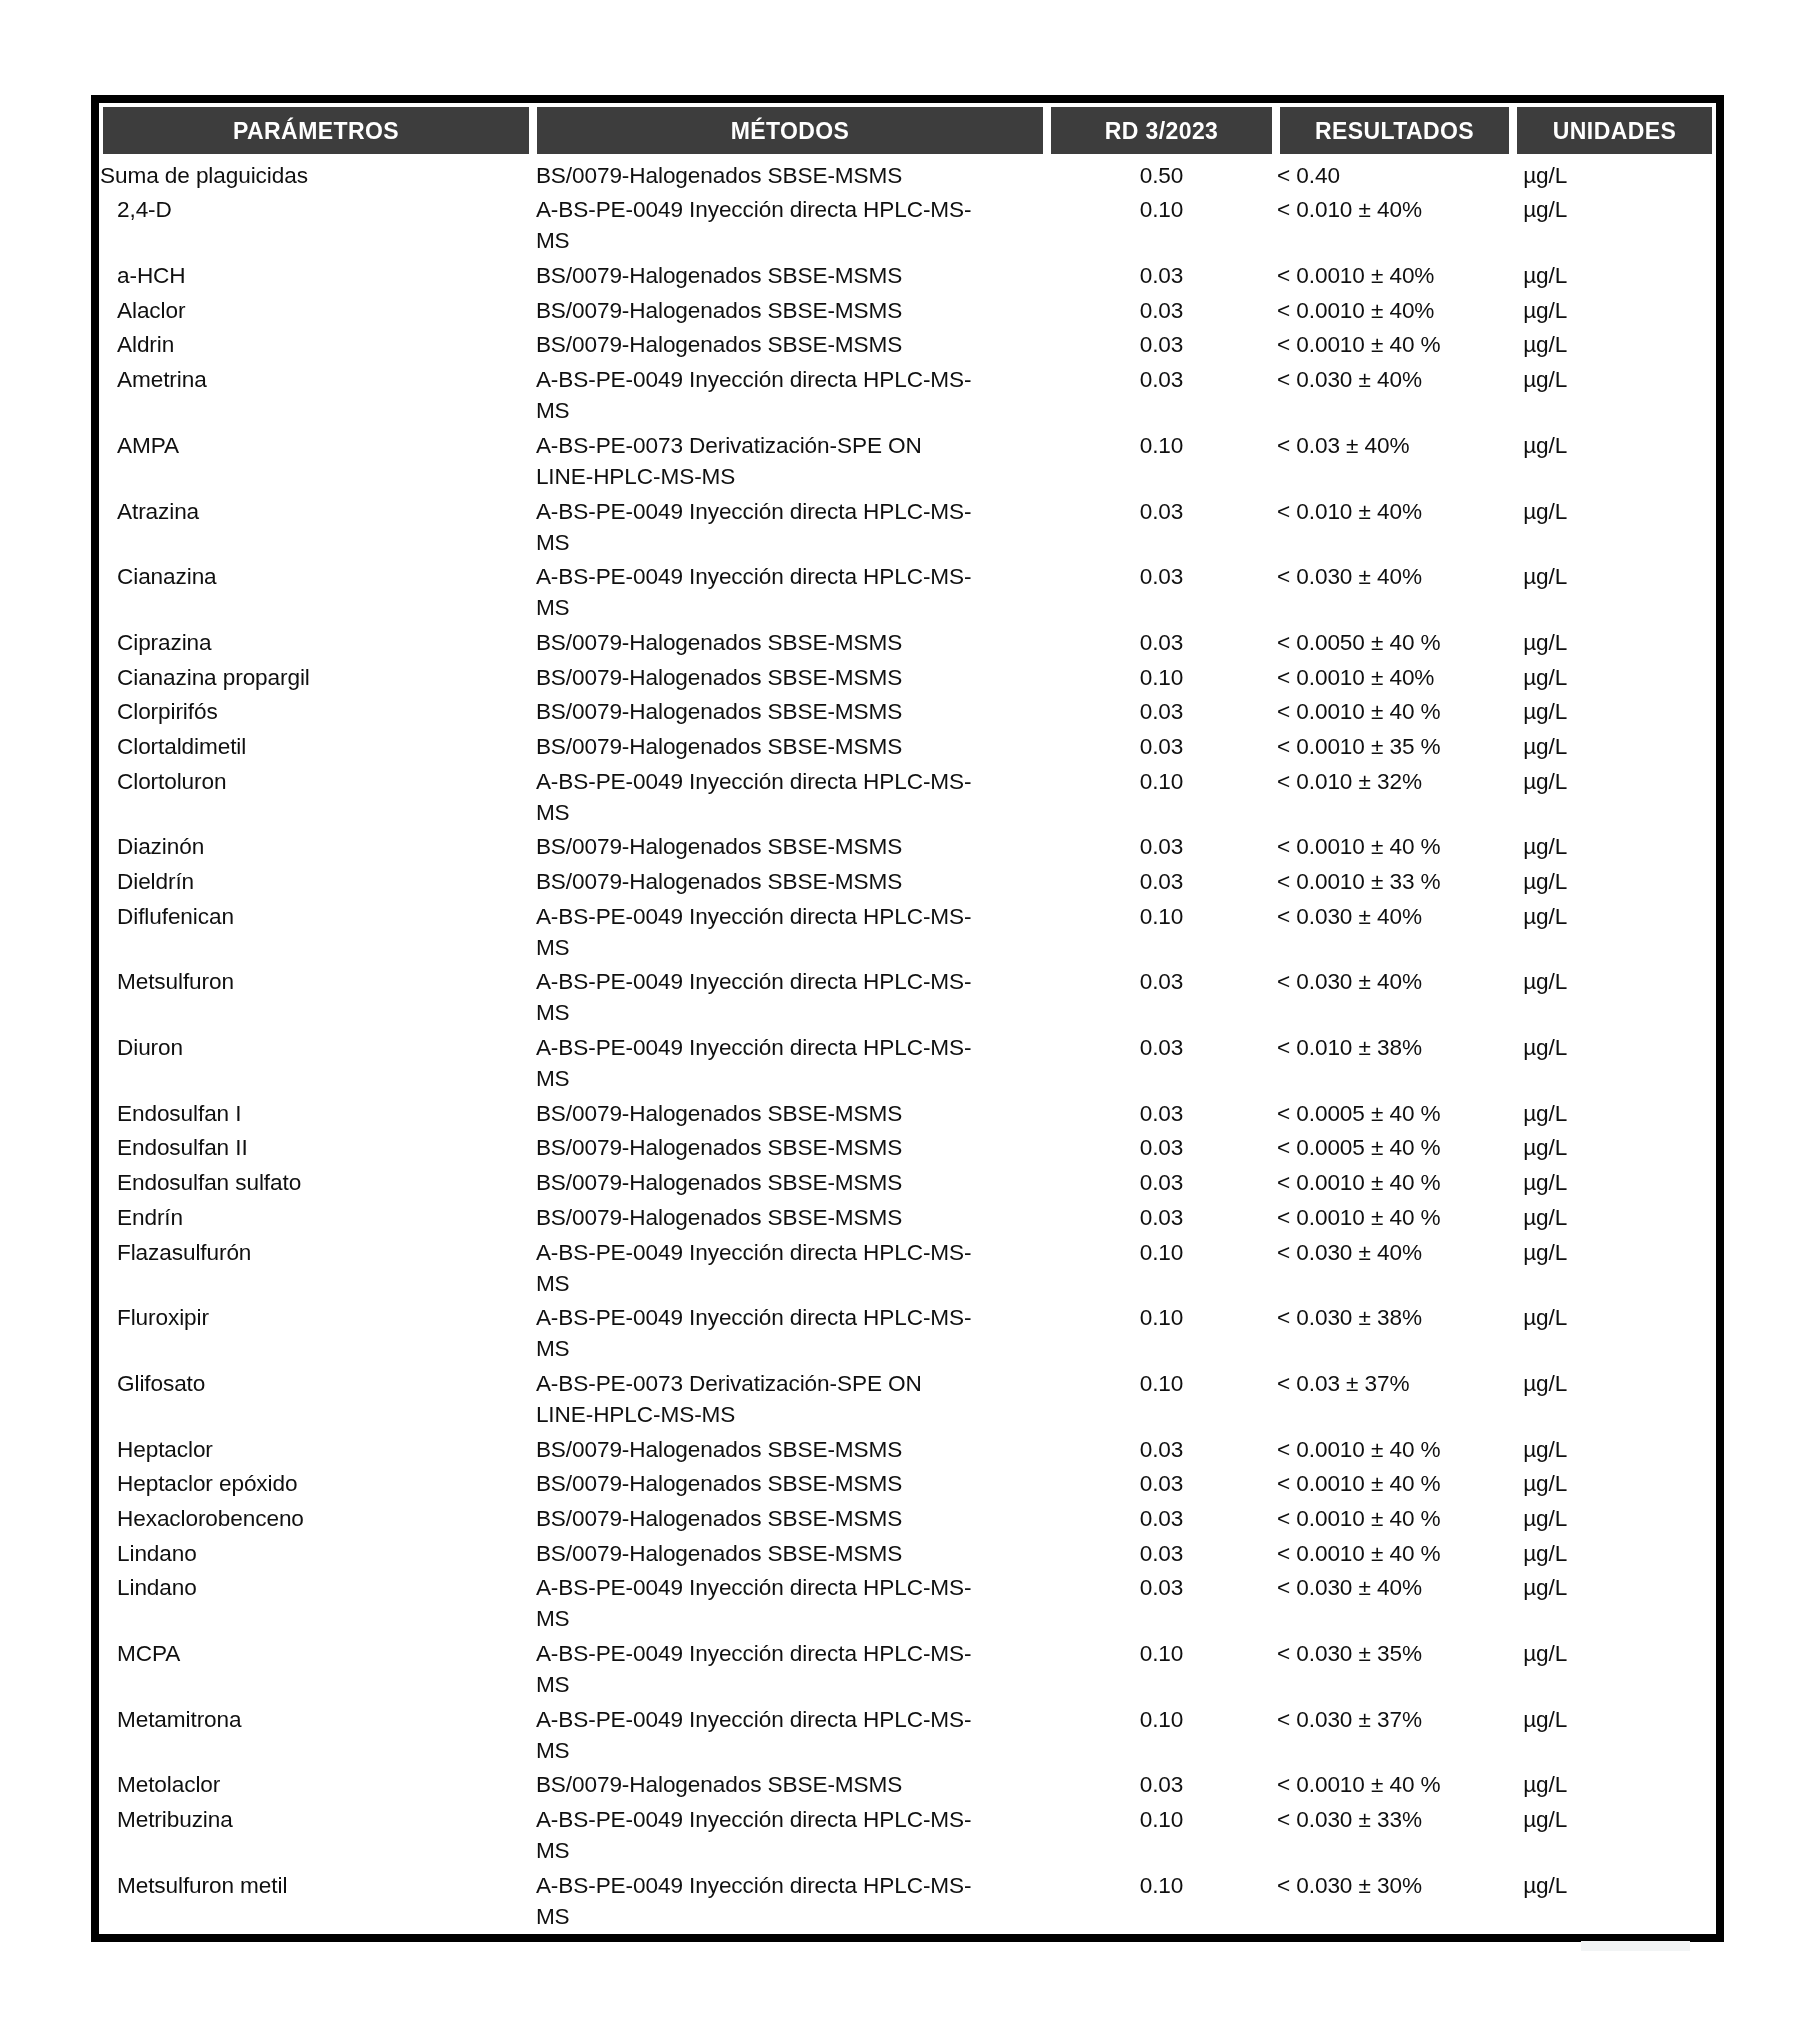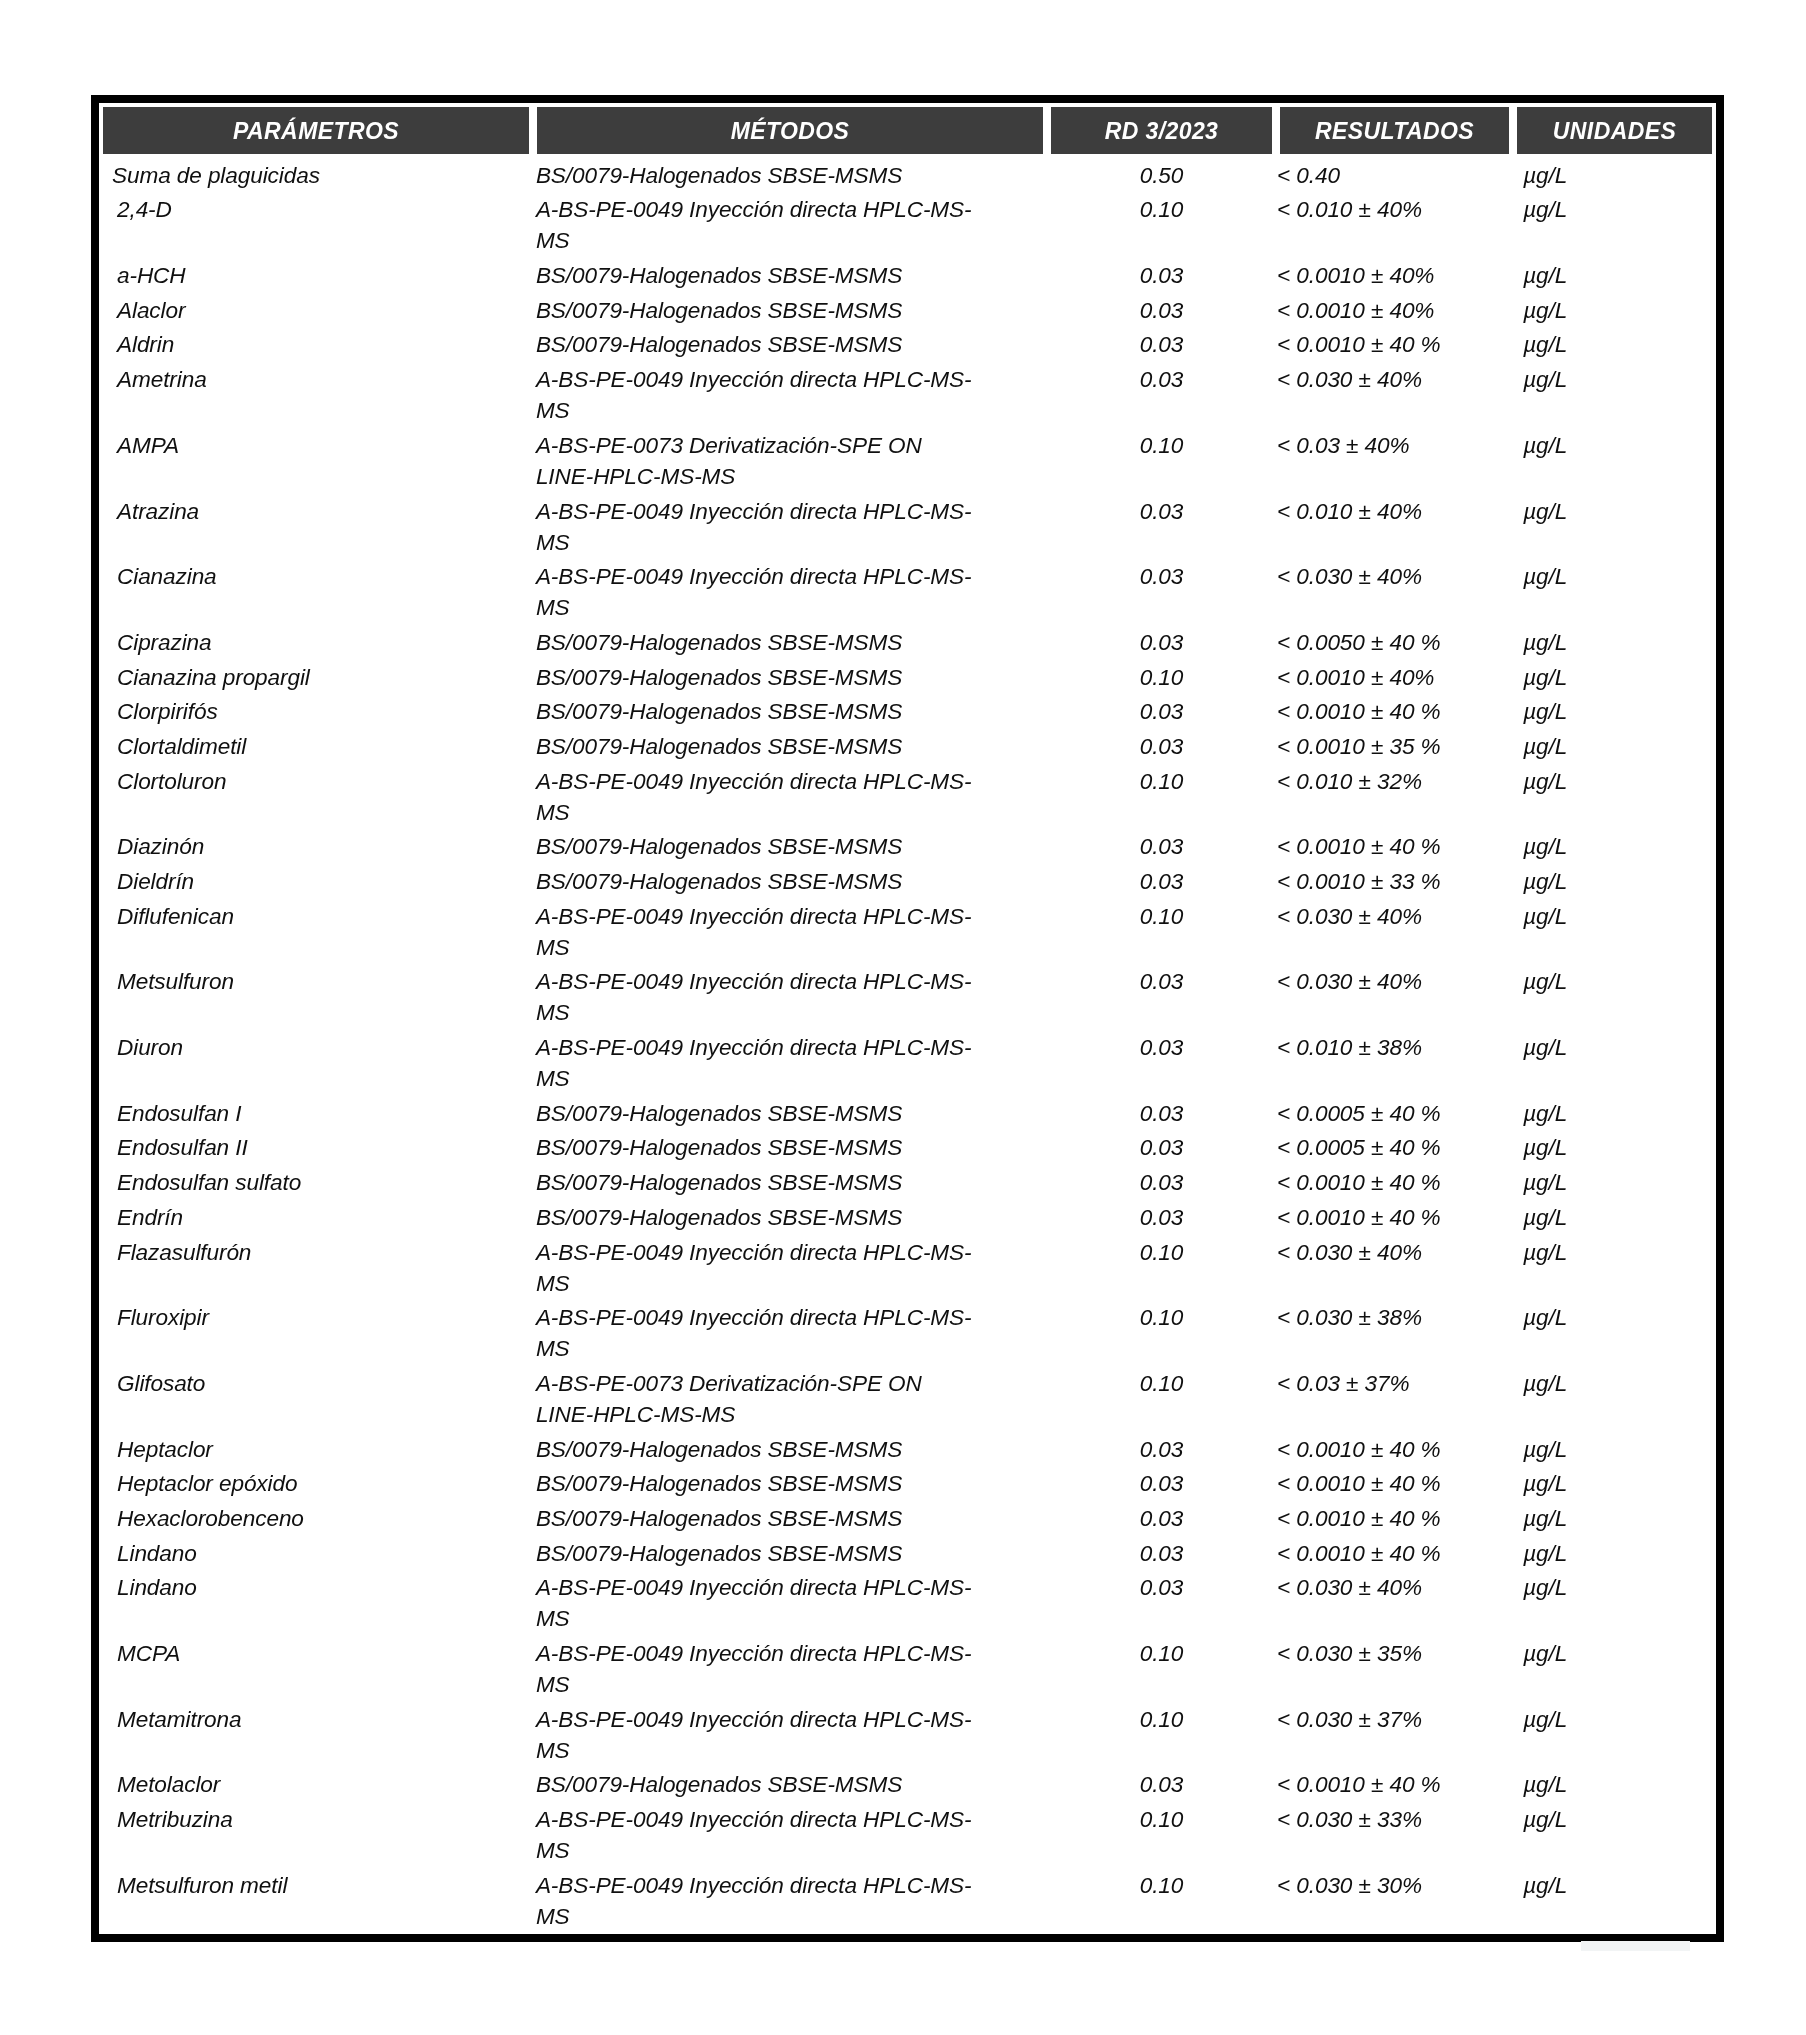--- a/index.html
+++ b/index.html
@@ -4,21 +4,20 @@
 <style>
   html,body{margin:0;padding:0;background:#ffffff;}
   #page{
     position:relative;
     width:1807px;
     height:2035px;
     background:#ffffff;
     font-family:"Liberation Sans","DejaVu Sans",sans-serif;
     color:#0d0d0d;
     overflow:hidden;
-    font-style:italic;
   }
   .table-frame{
     position:absolute;
     left:91px;
     top:95px;
     width:1633px;
     min-height:1833px;
     box-sizing:border-box;
     border:8px solid #000000;
     background:#ffffff;
@@ -49,21 +48,21 @@
     font-size:22.6px;
     line-height:31px;
     vertical-align:top;
     padding-top:1.5px;
     padding-bottom:2.2px;
     letter-spacing:-0.1px;
     color:#101010;
     word-wrap:break-word;
   }
   td.param{padding-left:18px;}
-  tr.first-row td.param{padding-left:13px;}
+  tr.first-row td.param{padding-left:1px;}
   td.metodo{padding-left:2.9px;padding-right:74px;margin-top:36px;}
   td.rd{text-align:center;margin-top:20px;}
   td.res{text-align:left;}
   td.uni{padding-left:10.2px;}
   .scan-artifact{
     position:absolute;
     left:1581px;
     top:1941px;
     width:109px;
     height:10.2px;

